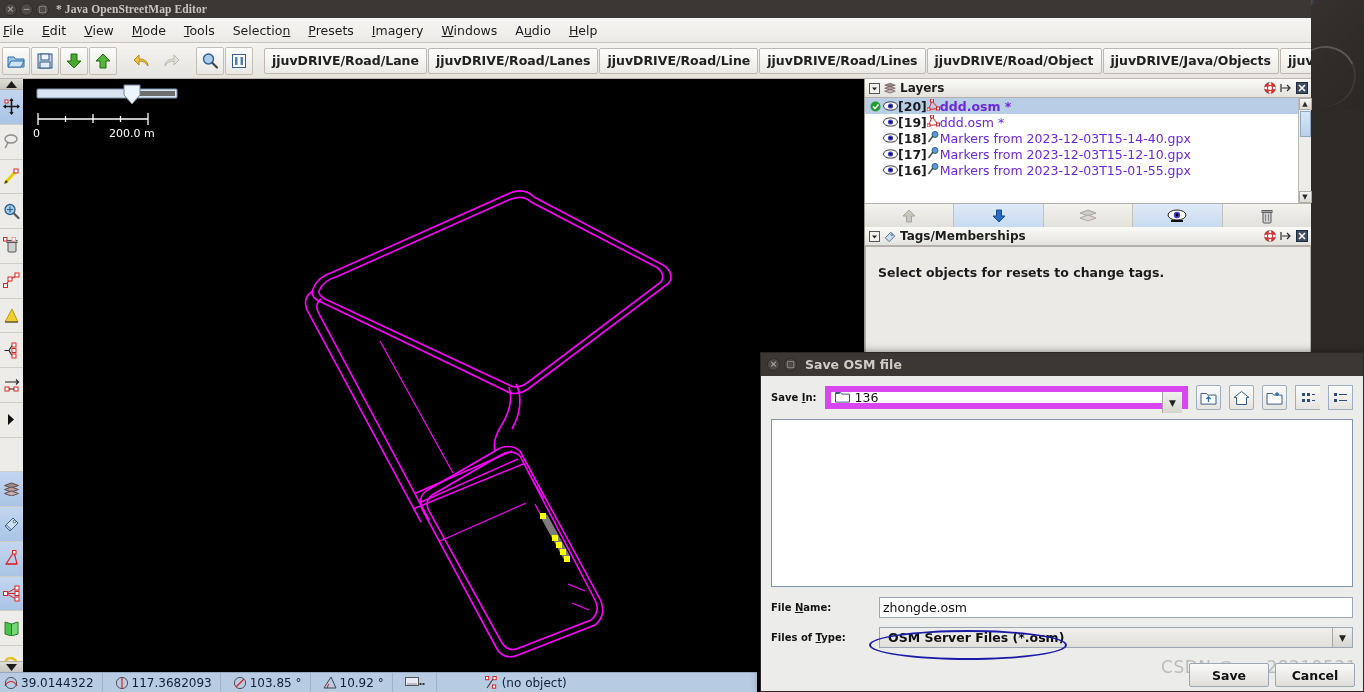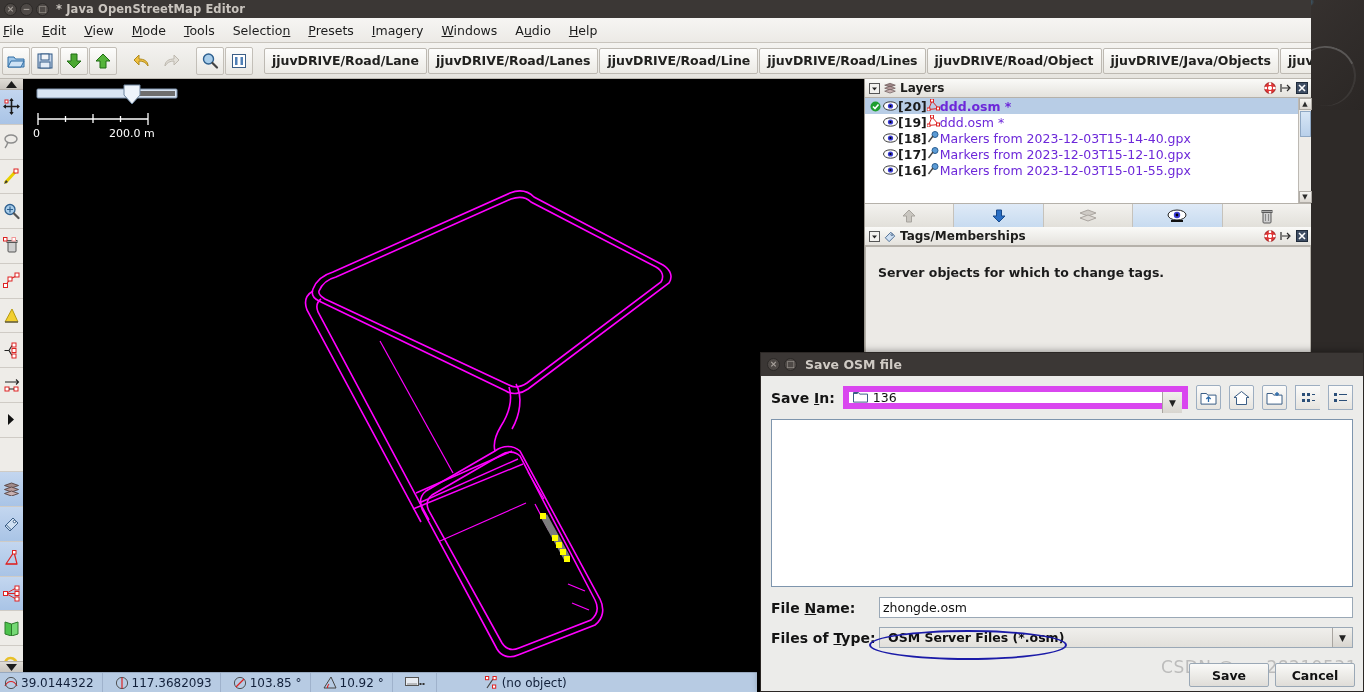--- a/index.html
+++ b/index.html
@@ -48,21 +48,21 @@
     padding-left: 4px;
   }
   .wctrls { display: flex; gap: 3px; margin-right: 7px; }
   .wbtn {
     width: 13px; height: 13px; border-radius: 50%;
     background: #4e4946;
     border: 1px solid #2c2927;
     display:flex; align-items:center; justify-content:center;
     color:#a7a19b; font-size:9px; line-height:1;
   }
-  .titletext { letter-spacing:.1px; color:#c9c4be; }
+  .titletext { letter-spacing:.1px; color:#c9c4be;font-family:Liberation Serif, serif; }
 
   
   .menubar {
     height: 25px; width: 100%;
     background: linear-gradient(#f6f5f3,#eceae6);
     border-bottom: 1px solid #c8c4bd;
     display: flex; align-items: center;
     padding-left: 0px;
     font-size: 12.5px; color: #1c1c1c;
   }
@@ -199,21 +199,21 @@
     color:#cfcac4; font-size:12.5px; font-weight:bold;
   }
   .dlg-wbtn {
     width:13px;height:13px;border-radius:50%;
     background:#4e4946;border:1px solid #2c2927;
     display:flex;align-items:center;justify-content:center;
     color:#a8a29c;font-size:9px;line-height:1;
   }
   .dlg-body { padding: 9px 10px 0 10px; }
   .row { display:flex; align-items:center; gap:8px; margin-bottom:9px; }
-  .lbl { font-size:14px; font-weight:bold; color:#141414; white-space:nowrap; }
+  .lbl { font-size:10px; font-weight:bold; color:#141414; white-space:nowrap; }
   .lbl u { text-decoration: underline; }
   .combo {
     flex:1; height:23px; background:#fff;
     border:6px solid #d946ef;
     display:flex; align-items:center; padding-left:4px;
     font-size:12.5px; color:#111; gap:5px; position:relative;
   }
   .combo-arrow {
     position:absolute; right:0; top:0; width:20px; height:21px;
     background:linear-gradient(#f1f0ed,#d8d5cf);
@@ -762,21 +762,21 @@
                 </svg>
             </span>
             <span class="ph-ico">
               <svg width="12" height="12" viewBox="0 0 12 12">
                   <rect x="0.5" y="0.5" width="11" height="11" fill="#3e4d63" stroke="#1f2b3b"></rect>
                   <path d="M3 3l6 6M9 3l-6 6" stroke="#fff" stroke-width="1.6"></path>
                 </svg>
             </span>
           </div>
           <div class="panel-body" style="flex:1;background:#eceae6;border:1px solid #b5b1aa;">
-            <div class="tagmsg">Server objects for which to change tags.</div>
+            <div class="tagmsg">Select objects for resets to change tags.</div>
           </div>
         </div>
 
       </div>
     </div>
 
     <div class="statusbar-arrow">
       <svg width="11" height="7" viewBox="0 0 11 7">
           <path d="M5.5 7L0 0h11z" fill="#1c1c1c"></path>
         </svg>

